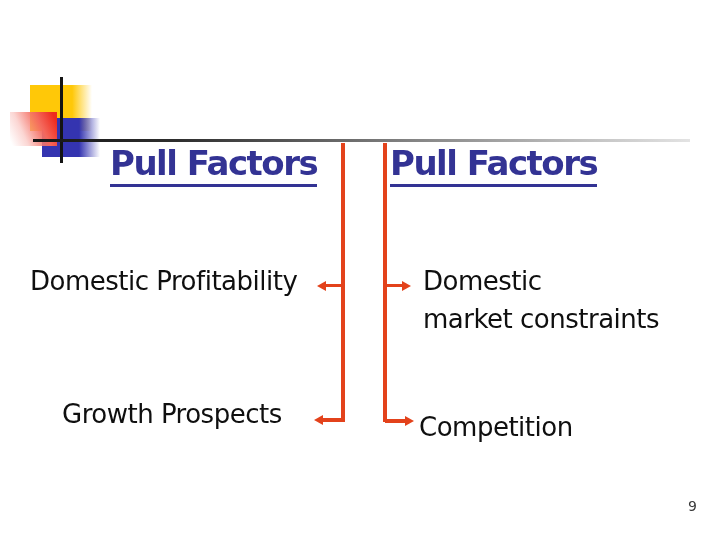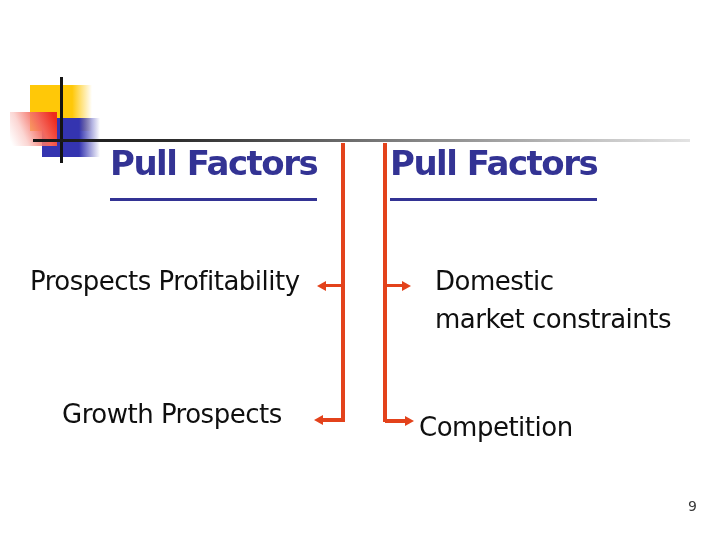--- a/index.html
+++ b/index.html
@@ -16,37 +16,37 @@
     background:linear-gradient(to right,#3434b0 0%,#3434b0 64%,rgba(52,52,176,0) 100%); }
   .sq-red    { left:10px; top:112px; width:47px; height:34px; z-index:3;
     background:linear-gradient(245deg,#ee2b1e 8%,#f4685c 35%,rgba(248,180,175,0.55) 70%,rgba(255,255,255,0) 96%); }
   .decor-vline { position:absolute; left:60px; top:77px; width:3px; height:86px; background:#141414; z-index:4; }
   .decor-hrule { position:absolute; left:33px; top:139px; width:657px; height:3px; z-index:4;
     background:linear-gradient(to right,#151515 0%,#2e2e2e 22%,#7d7d7d 55%,#bdbdbd 82%,#e3e3e3 100%); }
 
   
   .heading { position:absolute; top:146px; color:#333394; font-weight:bold;
     font-size:34px; letter-spacing:-1.5px; line-height:35px; }
-  .heading .u { display:inline-block; border-bottom:3px solid #333394; padding-bottom:17px; }
+  .heading .u { display:inline-block; border-bottom:3px solid #333394; padding-bottom:3px; }
   .heading-pull { left:110px; }
   .heading-push { left:390px; }
 
   
   .connector { position:absolute; background:#e3421b; }
   .vline-pull { left:341px; top:143px; width:4px; height:279px; }
   .vline-push { left:383px; top:143px; width:4px; height:279px; }
   .shaft { position:absolute; background:#e3421b; }
   .head  { position:absolute; width:0; height:0; border-top:5px solid transparent; border-bottom:5px solid transparent; }
   .head-left  { border-right:9px solid #e3421b; }
   .head-right { border-left:9px solid #e3421b; }
 
   
   .item { position:absolute; color:#0f0f0f; font-size:26px; letter-spacing:-0.5px; line-height:38px; }
   .item-rel  { left:30px;  top:262px; }
-  .item-dom  { left:423px; top:262px;margin-left:12px; }
+  .item-dom  { left:423px; top:262px; }
   .item-gro  { left:34px;  top:395px;margin-left:28px; }
   .item-comp { left:419px; top:408px; }
 
   .page-number { position:absolute; left:688px; top:498px; font-size:14px; color:#3a3a3a; line-height:16px; }
 </style>
 </head>
 <body>
 
 <div class="slide">
 
@@ -78,21 +78,21 @@
   <div>
     <div class="shaft" style="left:323px; top:418px; width:20px; height:3.5px;"></div>
     <div class="head head-left" style="left:314px; top:414.5px;"></div>
   </div>
   <div>
     <div class="shaft" style="left:385px; top:419px; width:21px; height:3.5px;"></div>
     <div class="head head-right" style="left:405px; top:415.5px;"></div>
   </div>
 
   <div class="item item-rel">
-    <div>Prospects Profitability</div>
+    <div>Domestic Profitability</div>
   </div>
   <div class="item item-gro">
     <div>Growth Prospects</div>
   </div>
 
   <div class="item item-dom">
     <div>Domestic</div>
     <div>market constraints</div>
   </div>
   <div class="item item-comp">

